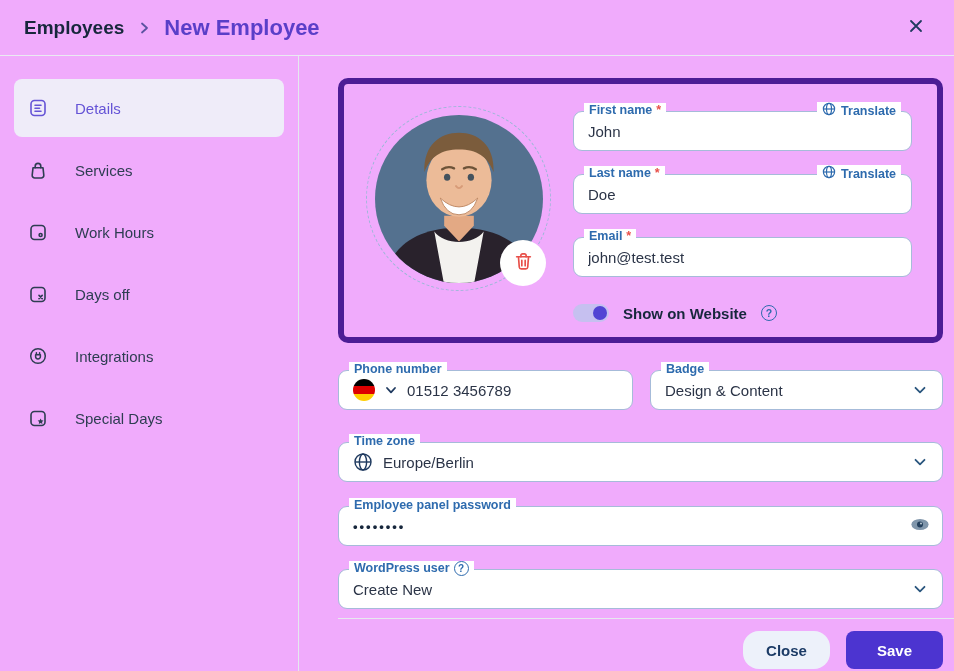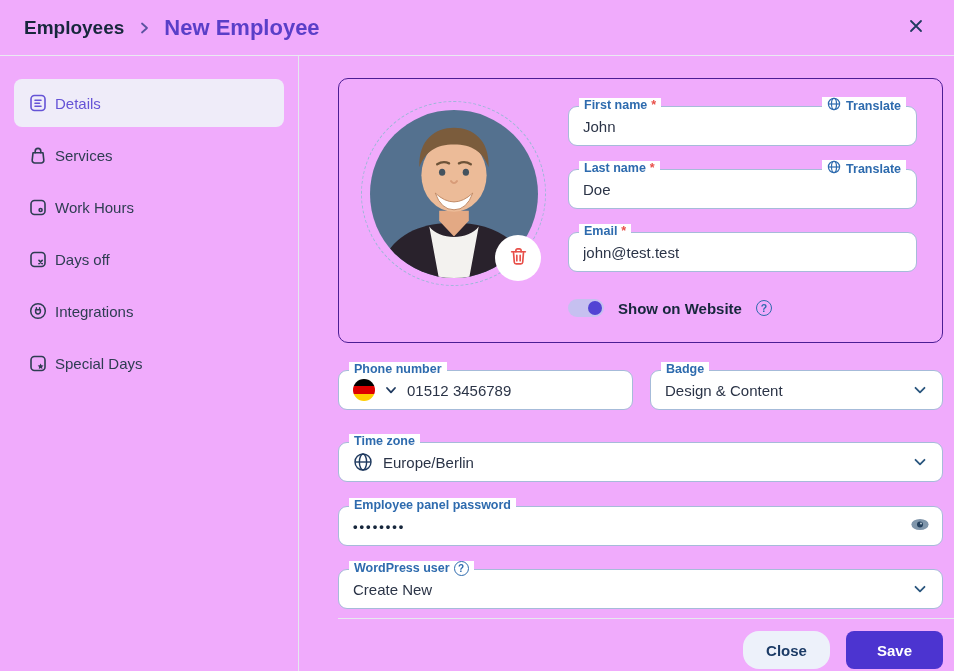--- a/index.html
+++ b/index.html
@@ -8,27 +8,27 @@
   
   .header{height:56px;display:flex;align-items:center;padding:0 26px 0 24px;
           border-bottom:1px solid #e9ebf1;box-sizing:border-box;}
   .crumb-parent{font-size:19px;font-weight:700;color:#17273c;}
   .crumb-sep{margin:0 13px;display:flex;align-items:center;}
   .crumb-current{font-size:22px;font-weight:700;color:#5a3ec8;}
   .close-btn{margin-left:auto;background:none;border:none;cursor:pointer;padding:4px;display:flex;}
   
   .body{display:flex;height:615px;}
   .sidebar{width:299px;box-sizing:border-box;border-right:1px solid #e5e8ee;padding:23px 14px 0 14px;flex-shrink:0;}
-  .side-item{height:48px;display:flex;align-items:center;gap:7px;padding:0 14px;margin-bottom:4px;
+  .side-item{height:58px;display:flex;align-items:center;gap:27px;padding:0 14px;margin-bottom:4px;
              border-radius:8px;font-size:15px;color:#2e3d52;cursor:pointer;text-align:center;}
   .side-item.active{background:#efecf9;color:#6553d6;}
   .side-item .sicon{display:flex;align-items:center;}
   .content{flex:1;box-sizing:border-box;padding:22px 11px 0 39px;display:flex;flex-direction:column;}
   
-  .card{border:1px solid #4c1d95;border-radius:10px;height:265px;box-sizing:border-box;
+  .card{border:6px solid #4c1d95;border-radius:10px;height:265px;box-sizing:border-box;
         display:flex;padding:22px 25px 0 22px;flex-shrink:0;}
   .avatar-zone{width:207px;flex-shrink:0;position:relative;}
   .avatar-ring{width:185px;height:185px;border:1.5px dashed #9db7d8;border-radius:50%;
                display:flex;align-items:center;justify-content:center;position:relative;box-sizing:border-box;}
   .avatar-img{width:168px;height:168px;border-radius:50%;overflow:hidden;display:block;}
   .trash-btn{position:absolute;right:4px;bottom:4px;width:46px;height:46px;border:none;background:#fff;
              border-radius:50%;display:flex;align-items:center;justify-content:center;cursor:pointer;}
   .fields-zone{flex:1;padding-top:5px;}
   
   .nfield{position:relative;height:40px;border:1.5px solid #a6bbd9;border-radius:9px;background:#fff;

